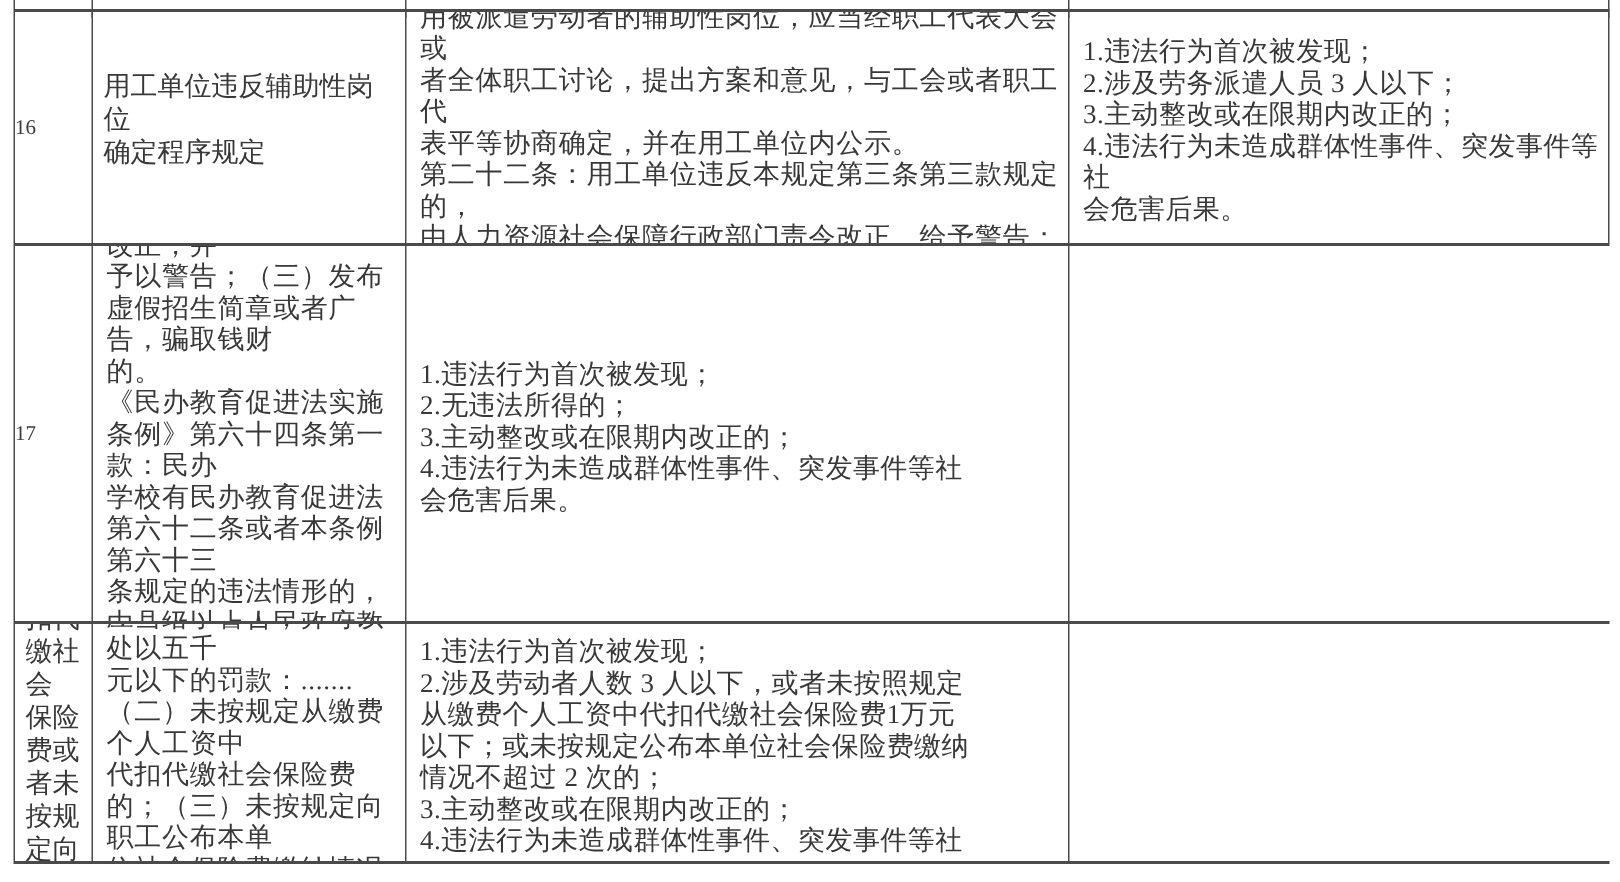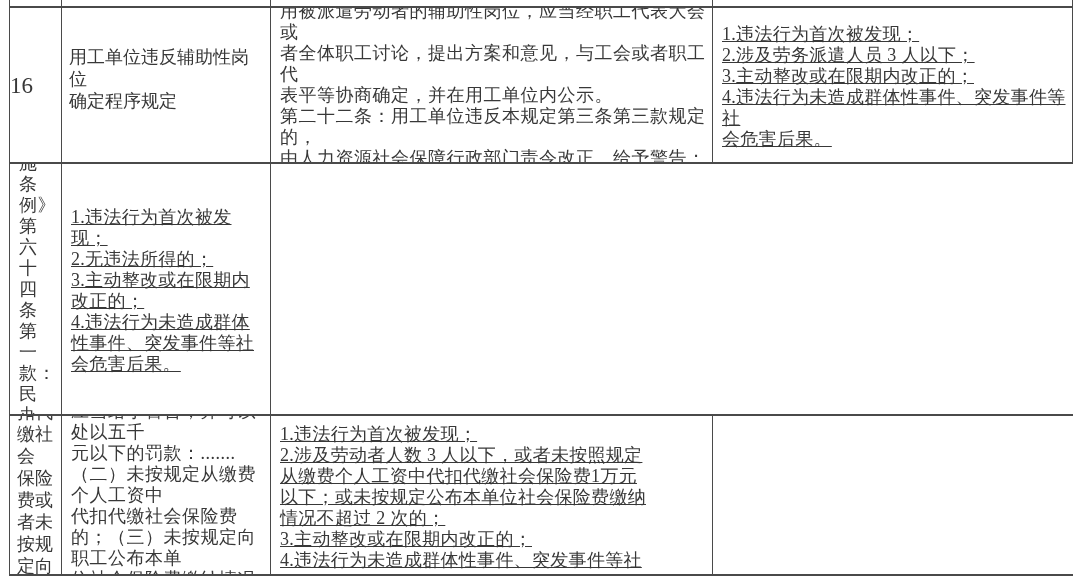--- a/index.html
+++ b/index.html
@@ -38,35 +38,34 @@
     border-right: 1px solid #4a4a4a;
     display: flex;
     align-items: center;
     overflow: hidden;
     font-size: 18px;
     line-height: 21px;
     white-space: pre-line;
   }
   .cell-no {
     justify-content: center;
-    font-size: 23px;
+    font-size: 14px;
   }
   .cell-violation {
     padding: 0 4px 12px 7px;
     line-height: 22px;
     justify-content: center;
   }
   .cell-basis {
     padding: 0 6px 0 9px;
     letter-spacing: 0.5px;
   }
   .cell-conditions {
     padding: 4px 6px 0 9px;
     letter-spacing: 0.3px;
-    text-decoration: underline;
   }
   .cell > span { display: block; width: 100%; }
 </style>
 </head>
 <body>
 
 <div class="page">
   <div class="table-wrap">
 
     <div class="trow sliver">
@@ -96,20 +95,23 @@
       <div class="cell cell-conditions">
         <span>1.违法行为首次被发现；
 2.涉及劳务派遣人员 3 人以下；
 3.主动整改或在限期内改正的；
 4.违法行为未造成群体性事件、突发事件等社
 会危害后果。</span>
       </div>
     </div>
 
     <div class="trow row-17">
+      <div class="cell cell-no">
+        <span>17</span>
+      </div>
       <div class="cell cell-basis">
         <span>《民办教育促进法》第六十二条：民办学校有下列行为
 之一的，由县级以上人民政府教育行政部门、人力资源
 社会保障行政部门或者其他有关部门责令限期改正，并
 予以警告；（三）发布虚假招生简章或者广告，骗取钱财
 的。
 《民办教育促进法实施条例》第六十四条第一款：民办
 学校有民办教育促进法第六十二条或者本条例第六十三
 条规定的违法情形的，由县级以上人民政府教育行政部
 门、人力资源社会保障行政部门或者其他有关部门依据

